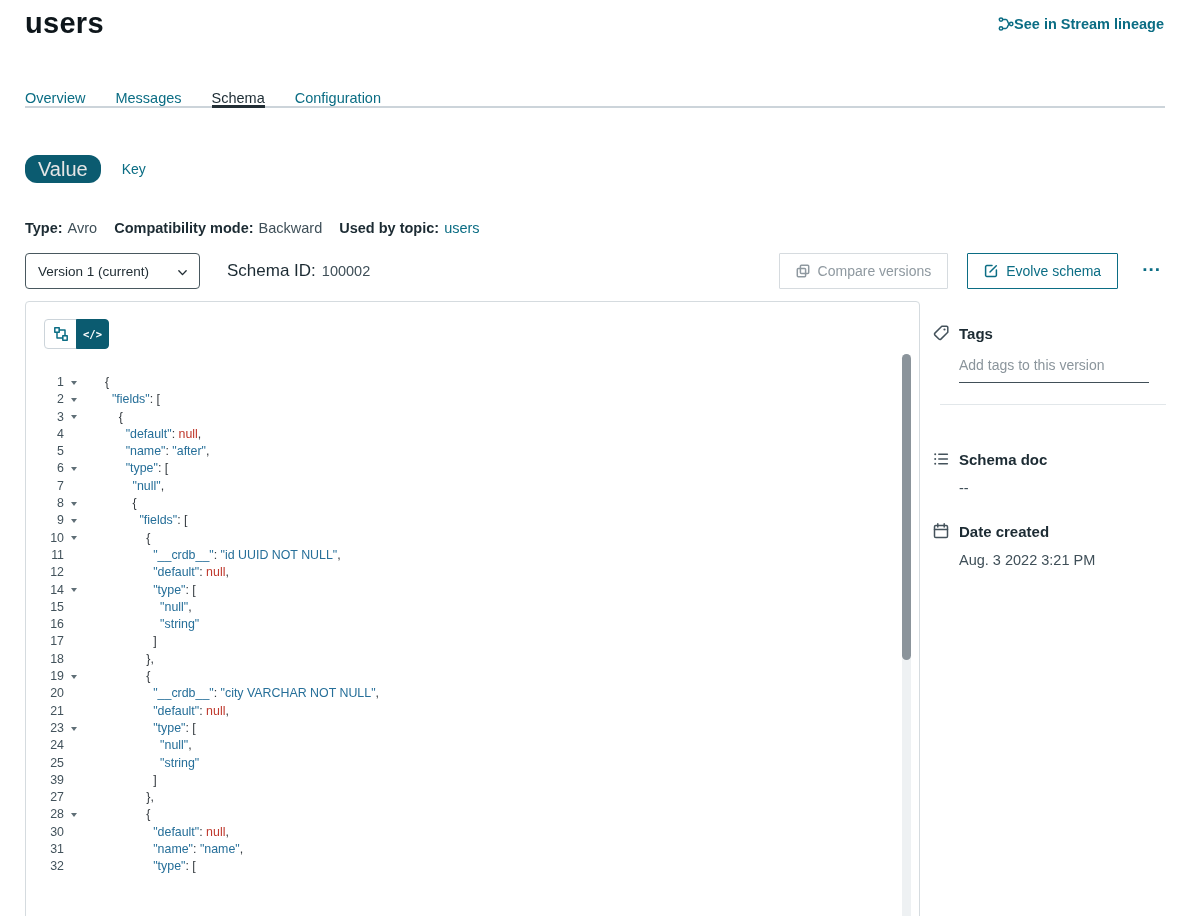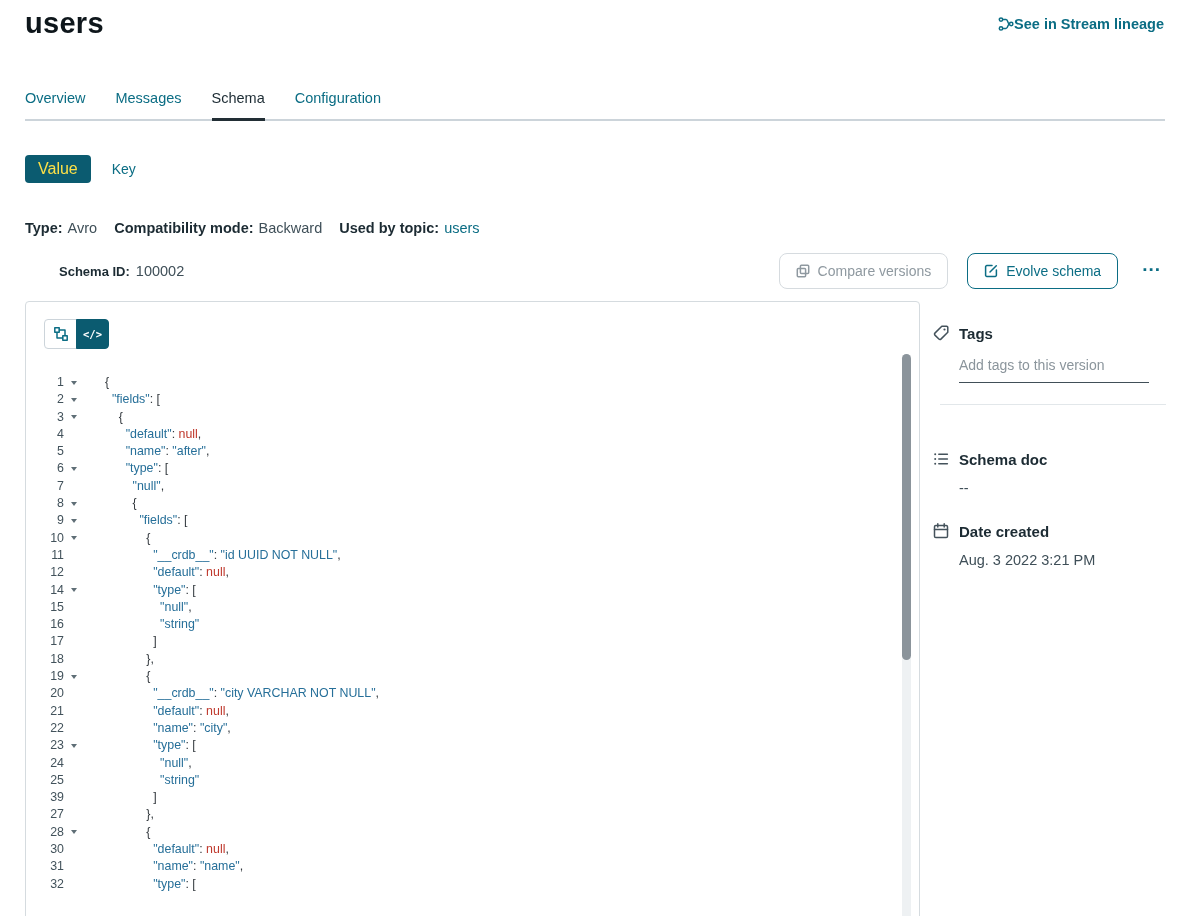--- a/index.html
+++ b/index.html
@@ -6,41 +6,41 @@
   html,body{width:1189px;height:916px}
   body{position:relative;overflow:hidden;background:#ffffff;color:#1c2b33}
   svg{stroke-width:1.5;stroke-linecap:round;stroke-linejoin:round}
   .ic14{width:14px;height:14px}.ic16{width:16px;height:16px}.ic18{width:18px;height:18px}
 
   .page-title{position:absolute;left:25px;top:7px;font-size:29px;font-weight:bold;color:#0e161b;letter-spacing:.3px}
   .lineage{position:absolute;right:25px;top:16px;display:flex;align-items:flex-start;color:#0b6d84;font-size:14.5px;font-weight:bold;text-decoration:none;cursor:pointer}
   .lineage svg{stroke:#0b6d84;fill:none}
 
   .tabs{position:absolute;left:25px;right:24px;top:90px;display:flex;gap:30px;border-bottom:2px solid #ccd4da}
-  .tab{font-size:14.5px;color:#0b6d84;padding-bottom:13px;cursor:pointer;position:relative}
+  .tab{font-size:14.5px;color:#0b6d84;cursor:pointer;position:relative}
   .tab.active{color:#1c2b33}
   .tab.active::after{content:"";position:absolute;left:0;right:0;bottom:-2px;height:3px;background:#222e35}
 
   .seg{position:absolute;left:25px;top:155px;display:flex;align-items:center}
-  .seg-value{height:28px;padding:0 13px;background:#0b5b70;color:#fde047;border:none;border-radius:4px;font-size:16px;cursor:pointer}
+  .seg-value{height:28px;padding:0 13px;background:#0b5b70;color:#e5e5e5;border:none;border-radius:12px;font-size:20px;cursor:pointer}
   .seg-key{height:28px;padding:0 15px;background:none;border:none;color:#0b6d84;font-size:14px;cursor:pointer;margin-left:6px}
 
   .meta{position:absolute;left:25px;top:220px;display:flex;align-items:center;font-size:14.5px}
   .m-label{font-weight:bold;color:#1c2b33;margin-right:5px}
   .m-value{color:#3f4f58;margin-right:17px}
   .m-link{color:#0b6d84;text-decoration:none;cursor:pointer}
 
   .vrow{position:absolute;left:25px;right:24px;top:253px;display:flex;align-items:center}
   .select-wrap{position:relative;width:175px;height:36px;border:1px solid #49585f;border-radius:4px;background:#fff}
   .select-wrap select{width:100%;height:100%;border:none;outline:none;background:transparent;-webkit-appearance:none;appearance:none;padding:0 30px 0 12px;font-size:13.5px;color:#222e35;cursor:pointer}
   .chev{position:absolute;right:11px;top:13px;width:11px;height:11px;stroke:#222e35;fill:none;pointer-events:none}
-  .sid-label{margin-left:34px;font-weight:bold;font-size:13px;color:#1c2b33}
+  .sid-label{margin-left:27px;font-weight:normal;font-size:17px;color:#1c2b33}
   .sid-value{margin-left:6px;font-size:14.5px;color:#3f4f58}
   .spacer{flex:1}
-  .btn{display:flex;align-items:center;gap:8px;height:36px;padding:0 16px;border-radius:8px;background:#fff;font-size:14px;cursor:pointer}
+  .btn{display:flex;align-items:center;gap:8px;height:36px;padding:0 16px;border-radius:1px;background:#fff;font-size:14px;cursor:pointer}
   .btn-disabled{border:1px solid #d6dbdf;color:#8f99a0}
   .btn-disabled svg{stroke:#8f99a0;fill:none}
   .btn-accent{border:1px solid #0b6d84;color:#0b6d84;margin-left:19px}
   .btn-accent svg{stroke:#0b6d84;fill:none}
   .more{margin-left:20px;border:none;background:none;cursor:pointer;height:36px;display:flex;align-items:center;padding:0 4px}
   .more-glyph{font-size:19px;font-weight:bold;color:#0b6d84;letter-spacing:1px;display:block;transform:translateY(-6px)}
 
   .editor{position:absolute;left:25px;top:301px;width:895px;height:659px;border:1px solid #d5dbdf;border-radius:4px;background:#fff;overflow:hidden}
   .editor-toolbar{padding:17px 0 0 18px;display:flex}
   .view-btn{width:33px;height:30px;display:flex;align-items:center;justify-content:center;background:#fff;border:1px solid #ccd4da;cursor:pointer}
@@ -102,20 +102,28 @@
 <div class="meta">
   <span class="m-label">Type:</span>
   <span class="m-value">Avro</span>
   <span class="m-label">Compatibility mode:</span>
   <span class="m-value">Backward</span>
   <span class="m-label">Used by topic:</span>
   <a class="m-link">users</a>
 </div>
 
 <div class="vrow">
+  <div class="select-wrap">
+    <select>
+      <option>Version 1 (current)</option>
+    </select>
+    <svg class="chev" viewBox="0 0 12 12">
+      <path d="M2 4 L6 8.3 L10 4" fill="none"></path>
+    </svg>
+  </div>
   <span class="sid-label">Schema ID:</span>
   <span class="sid-value">100002</span>
   <div class="spacer"></div>
   <button class="btn btn-disabled">
     <svg class="ic14" viewBox="0 0 14 14">
       <rect x="1.3" y="4.4" width="8.3" height="8.3" rx="1" fill="none"></rect>
       <rect x="4.4" y="1.3" width="8.3" height="8.3" rx="1" fill="none"></rect>
     </svg>
     <span>Compare versions</span>
   </button>
@@ -159,21 +167,20 @@
       <div class="code-line"><span class="ln">11</span><span class="fold"></span><span class="code">              <span class="tok-str">"__crdb__"</span>: <span class="tok-str">"id UUID NOT NULL"</span>,</span></div>
       <div class="code-line"><span class="ln">12</span><span class="fold"></span><span class="code">              <span class="tok-str">"default"</span>: <span class="tok-null">null</span>,</span></div>
       <div class="code-line"><span class="ln">14</span><span class="fold"><i class="tri"></i></span><span class="code">              <span class="tok-str">"type"</span>: [</span></div>
       <div class="code-line"><span class="ln">15</span><span class="fold"></span><span class="code">                <span class="tok-str">"null"</span>,</span></div>
       <div class="code-line"><span class="ln">16</span><span class="fold"></span><span class="code">                <span class="tok-str">"string"</span></span></div>
       <div class="code-line"><span class="ln">17</span><span class="fold"></span><span class="code">              ]</span></div>
       <div class="code-line"><span class="ln">18</span><span class="fold"></span><span class="code">            },</span></div>
       <div class="code-line"><span class="ln">19</span><span class="fold"><i class="tri"></i></span><span class="code">            {</span></div>
       <div class="code-line"><span class="ln">20</span><span class="fold"></span><span class="code">              <span class="tok-str">"__crdb__"</span>: <span class="tok-str">"city VARCHAR NOT NULL"</span>,</span></div>
       <div class="code-line"><span class="ln">21</span><span class="fold"></span><span class="code">              <span class="tok-str">"default"</span>: <span class="tok-null">null</span>,</span></div>
-      <div class="code-line"><span class="ln">22</span><span class="fold"></span><span class="code">              <span class="tok-str">"name"</span>: <span class="tok-str">"city"</span>,</span></div>
       <div class="code-line"><span class="ln">23</span><span class="fold"><i class="tri"></i></span><span class="code">              <span class="tok-str">"type"</span>: [</span></div>
       <div class="code-line"><span class="ln">24</span><span class="fold"></span><span class="code">                <span class="tok-str">"null"</span>,</span></div>
       <div class="code-line"><span class="ln">25</span><span class="fold"></span><span class="code">                <span class="tok-str">"string"</span></span></div>
       <div class="code-line"><span class="ln">39</span><span class="fold"></span><span class="code">              ]</span></div>
       <div class="code-line"><span class="ln">27</span><span class="fold"></span><span class="code">            },</span></div>
       <div class="code-line"><span class="ln">28</span><span class="fold"><i class="tri"></i></span><span class="code">            {</span></div>
       <div class="code-line"><span class="ln">30</span><span class="fold"></span><span class="code">              <span class="tok-str">"default"</span>: <span class="tok-null">null</span>,</span></div>
       <div class="code-line"><span class="ln">31</span><span class="fold"></span><span class="code">              <span class="tok-str">"name"</span>: <span class="tok-str">"name"</span>,</span></div>
       <div class="code-line"><span class="ln">32</span><span class="fold"></span><span class="code">              <span class="tok-str">"type"</span>: [</span></div>
     </div>

